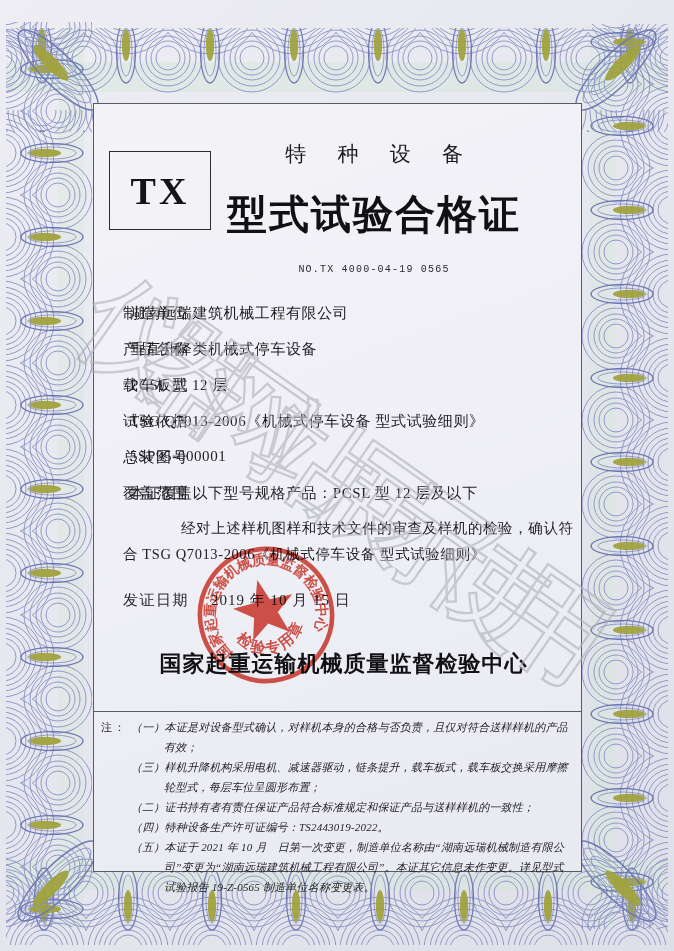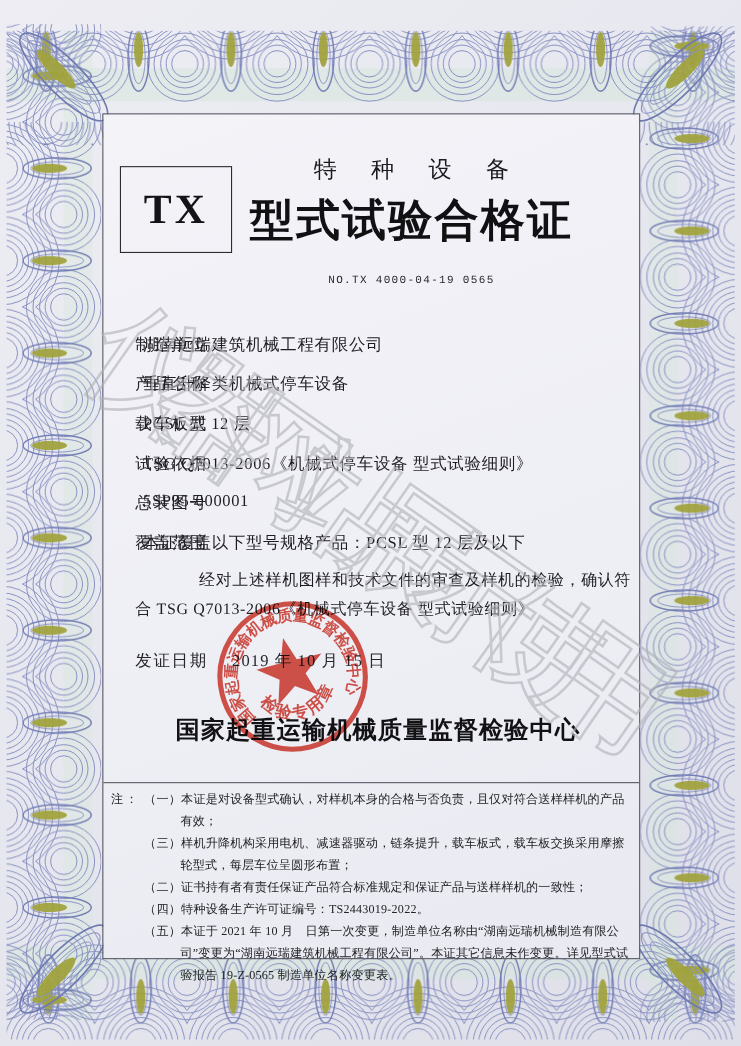--- a/index.html
+++ b/index.html
@@ -20,40 +20,40 @@
   }
   .sheet *{position:absolute;}
   .tx-box{
     left:15px;top:47px;width:100px;height:77px;border:1.6px solid #2c2c30;
     display:flex;align-items:center;justify-content:center;
     font-weight:bold;font-size:38px;letter-spacing:3px;color:#141416;
   }
   .titles{left:85px;top:36px;width:390px;text-align:center;}
   .titles *{position:static;}
   .title-small{font-size:21px;letter-spacing:13px;padding-left:13px;color:#1c1c20;}
-  .title-main{font-size:40px;font-weight:bold;letter-spacing:2px;margin-top:5px;color:#111114;}
+  .title-main{font-size:40px;font-weight:bold;letter-spacing:2px;margin-top:19px;color:#111114;}
   .cert-no{font-size:10px;letter-spacing:1.2px;margin-top:22px;color:#2a2a2f;font-family:Liberation Mono, monospace;}
   .fields{left:29px;top:200px;width:450px;}
   .fields .row{position:static;display:flex;height:20px;margin-bottom:16px;font-size:15px;}
   .f-label{flex:0 0 70px;letter-spacing:1.5px;color:#222227;}
   .f-value{margin-left:7px;letter-spacing:0.6px;color:#1d1d22;white-space:nowrap;}
   .statement{left:29px;top:411px;width:452px;font-size:14.5px;line-height:26px;
     text-indent:58px;letter-spacing:0.6px;color:#1d1d22;}
   .issue-row{left:29px;top:487px;display:flex;font-size:15px;}
   .issue-row span{position:static;}
   .issue-label{letter-spacing:1.5px;}
   .issue-value{margin-left:22px;letter-spacing:1px;}
   .issuer{left:0;top:545px;width:100%;text-align:center;padding-left:12px;box-sizing:border-box;
     font-size:22px;font-weight:bold;letter-spacing:1px;color:#121215;}
   .divider{left:0;top:607px;width:100%;height:0;border-top:1.2px solid #5a5a66;}
   .notes{left:7px;top:611px;width:472px;display:flex;font-size:11px;line-height:20px;color:#222227;}
   .notes *{position:static;}
   .notes-label{flex:0 0 30px;padding-top:2px;letter-spacing:2px;}
   .notes ol{list-style:none;margin:0;padding:2px 0 0 0;width:442px;}
-  .notes li{text-indent:-33px;padding-left:33px;letter-spacing:0.2px;}
+  .notes li{text-indent:-33px;padding-left:33px;letter-spacing:0.2px;font-style:italic;}
   #watermark{z-index:3;opacity:0.62;}
   #seal{position:absolute;left:188px;top:537px;width:156px;height:156px;z-index:4;
     mix-blend-mode:multiply;opacity:0.93;pointer-events:none;}
 </style>
 </head>
 <body>
 
 <svg id="border-art" class="layer" viewBox="0 0 674 951" xmlns="http://www.w3.org/2000/svg">
   <defs>
     <pattern id="guil" width="84" height="110" patternUnits="userSpaceOnUse">

